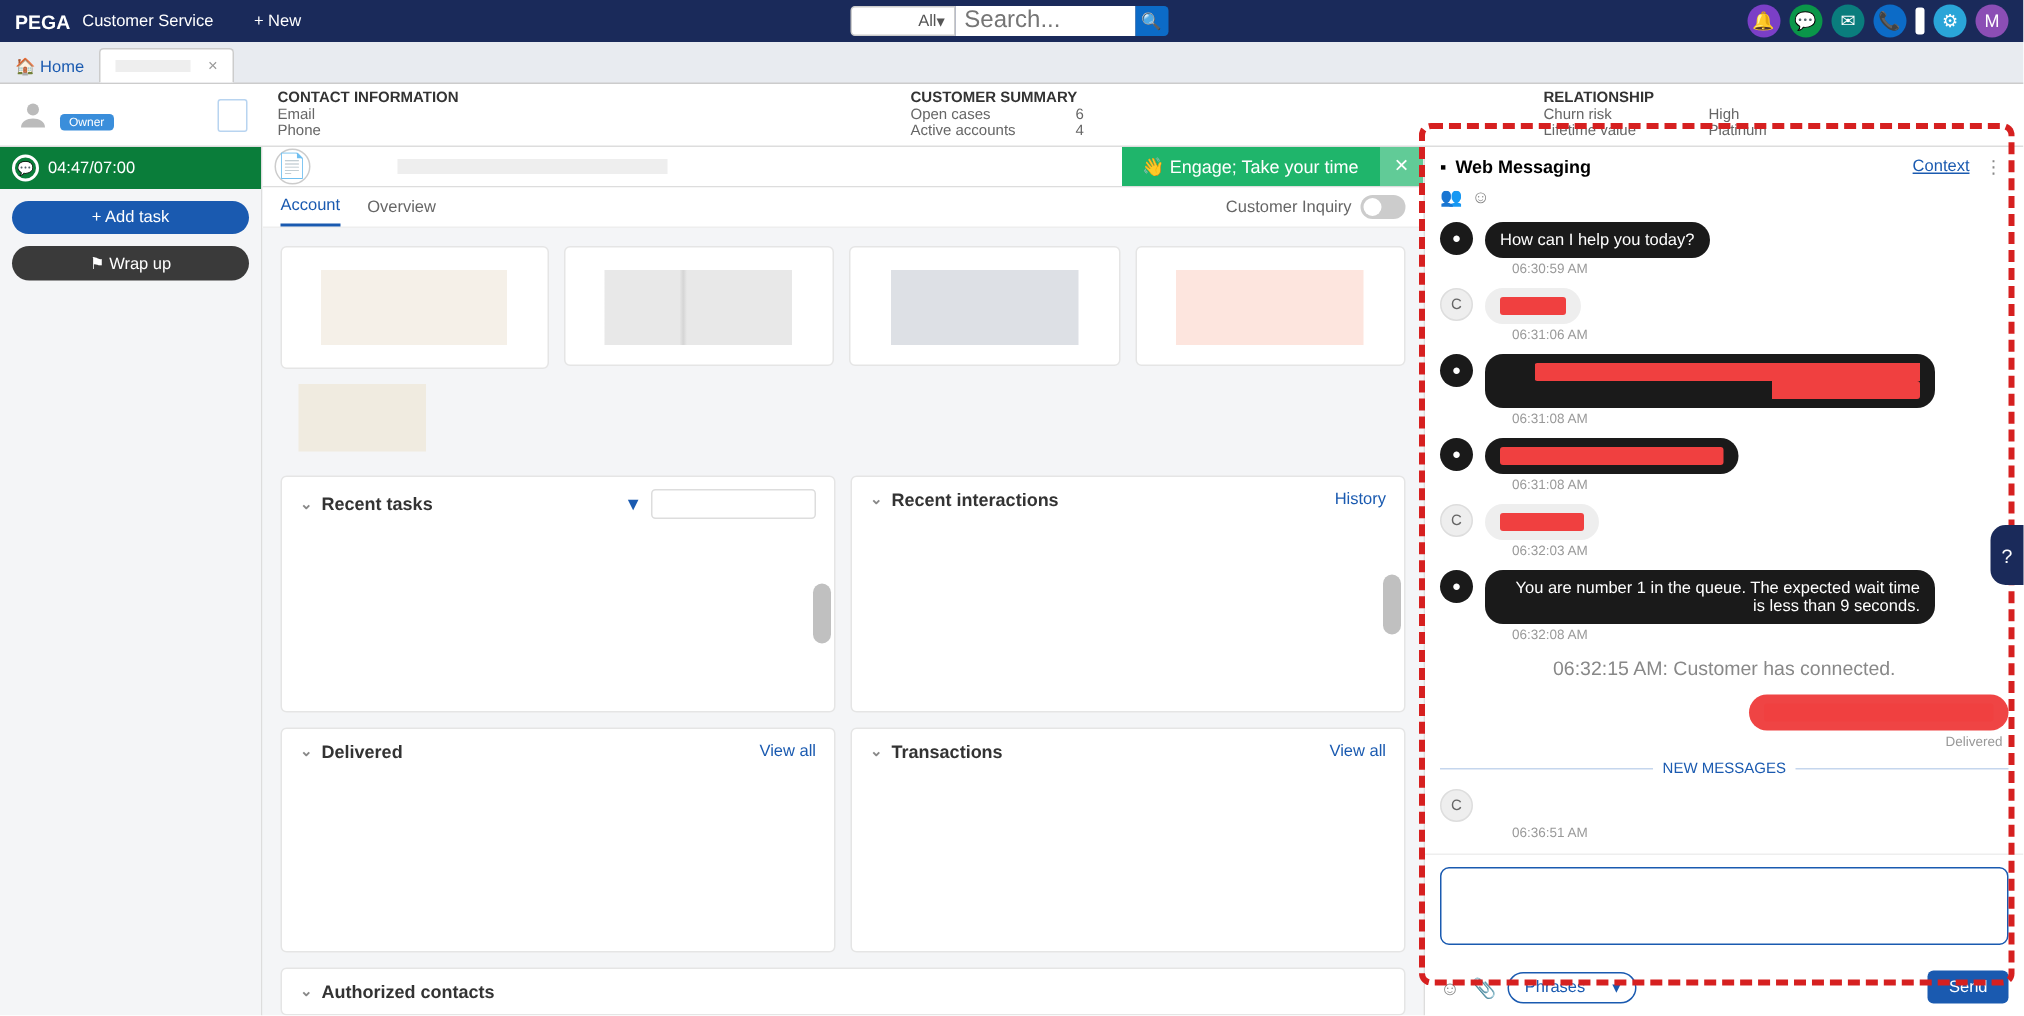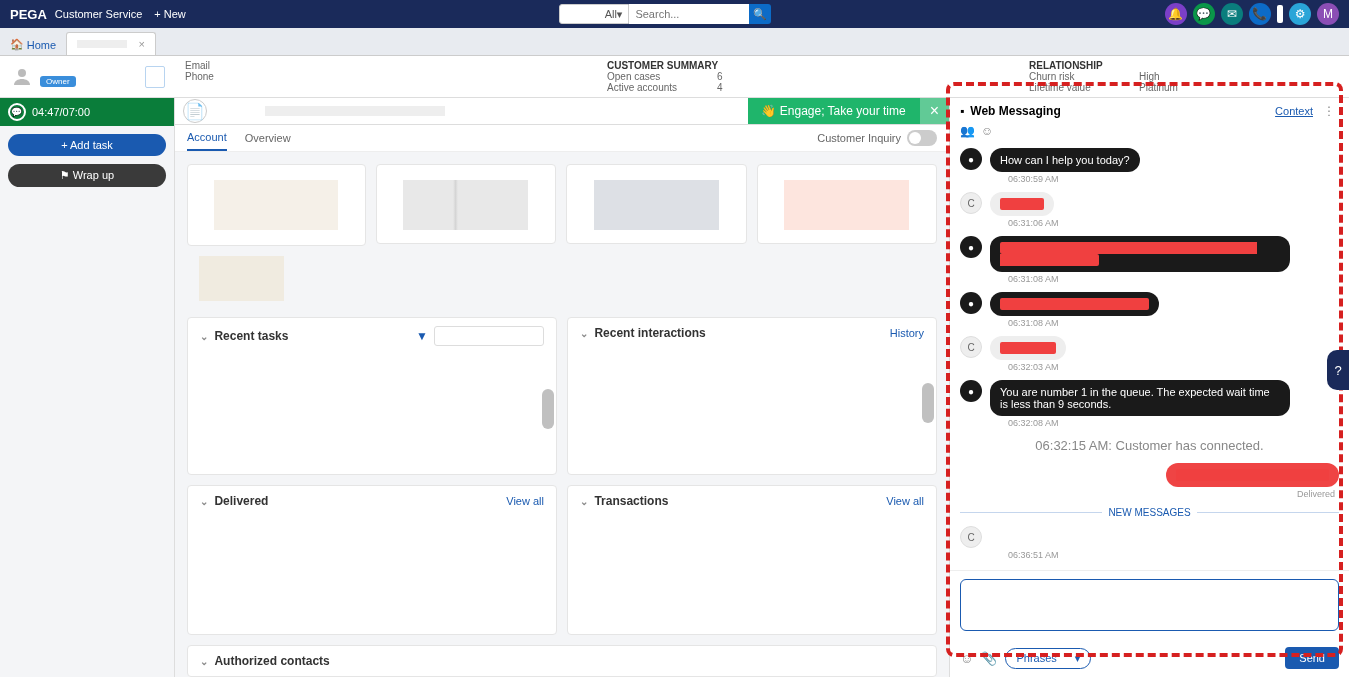--- a/index.html
+++ b/index.html
@@ -1,26 +1,26 @@
 <!DOCTYPE html>
 <html><head>
 <meta charset="utf-8">
 <style>
 * { box-sizing: border-box; margin: 0; padding: 0; font-family: Arial, sans-serif; }
 body { width: 1349px; height: 677px; background: #fff; overflow: hidden; position: relative; }
 
 
 .top-header { height: 28px; background: #1a2a5a; display: flex; align-items: center; color: #fff; font-size: 11px; padding: 0 10px; }
 .top-header .brand { font-weight: bold; font-size: 13px; margin-right: 8px; }
-.top-header .cs-label { margin-right: 12px; }
+.top-header .cs-label { margin-right: 27px; }
 .top-header .new-btn { cursor: pointer; }
 .top-header .spacer { flex: 1; }
 .search-wrap { display: flex; align-items: center; }
 .search-dd { background: #fff; color: #555; border: 1px solid #ccc; height: 20px; width: 70px; font-size: 11px; border-radius: 3px 0 0 3px; display: flex; align-items: center; padding: 0 6px; justify-content: flex-end; }
-.search-input { width: 120px; height: 20px; border: none; font-size: 11px; padding: 0 6px; }
+.search-input { width: 120px; height: 20px; border: none; font-size: 16px; padding: 0 6px; }
 .search-btn { width: 22px; height: 20px; background: #0c6bc7; color: #fff; display: flex; align-items: center; justify-content: center; border-radius: 0 3px 3px 0; cursor: pointer; }
 .hdr-icons { display: flex; gap: 6px; align-items: center; margin-left: 20px; }
 .hdr-icon { width: 22px; height: 22px; border-radius: 50%; display: flex; align-items: center; justify-content: center; font-size: 12px; cursor: pointer; }
 .ic-purple { background: #7b3fc7; } .ic-green { background: #0a9649; } .ic-teal { background: #0a7d7d; } .ic-blue { background: #0c6bc7; }
 .ic-white { background: #fff; width: 6px; height: 18px; border-radius: 2px; }
 .ic-cyan { background: #2aa5d8; } .ic-violet { background: #8b4eb5; }
 
 
 .tabs-bar { height: 28px; background: #e8ebf0; display: flex; align-items: flex-end; border-bottom: 1px solid #ccc; }
 .tab-home { padding: 4px 10px; font-size: 11px; color: #1a5ab0; cursor: pointer; display: flex; align-items: center; gap: 3px; }
@@ -89,21 +89,21 @@
 .chat-hdr .context { margin-left: auto; color: #1a5ab0; font-size: 11px; cursor: pointer; text-decoration: underline; }
 .chat-hdr .dots { color: #888; cursor: pointer; padding: 0 4px; }
 .chat-subicons { padding: 0 10px 4px; display: flex; gap: 6px; color: #888; font-size: 12px; }
 
 .chat-body { flex: 1; overflow-y: auto; padding: 6px 10px; font-size: 11px; }
 .msg-row { display: flex; gap: 8px; margin-bottom: 2px; align-items: flex-start; }
 .msg-avatar { width: 22px; height: 22px; border-radius: 50%; display: flex; align-items: center; justify-content: center; font-size: 10px; flex-shrink: 0; }
 .av-dark { background: #1a1a1a; color: #fff; }
 .av-light { background: #eee; color: #666; border: 1px solid #ddd; }
 .bubble { padding: 6px 10px; border-radius: 12px; max-width: 300px; }
-.bub-dark { background: #1a1a1a; color: #fff; }
+.bub-dark { background: #1a1a1a; color: #fff; text-align: right; }
 .bub-light { background: #eee; color: #333; }
 .bub-blue { background: #ef4444; color: #fff; margin-left: auto; }
 .msg-time { font-size: 9px; color: #999; margin-left: 48px; margin-bottom: 8px; }
 .msg-time.right { text-align: right; margin-left: 0; margin-right: 4px; }
 .redact-red { color: transparent; background: #f04040; border-radius: 2px; user-select: none; }
 .sys-line { text-align: center; color: #888; font-size: 13px; margin: 10px 0; }
 .new-msg-divider { display: flex; align-items: center; color: #1a5ab0; font-size: 10px; margin: 8px 0; gap: 6px; }
 .new-msg-divider::before, .new-msg-divider::after { content: ''; flex: 1; height: 1px; background: #c5d6ed; }
 
 .chat-input-wrap { padding: 8px 10px; border-top: 1px solid #eee; }
@@ -154,20 +154,21 @@
 
 <div class="info-bar">
   <div class="info-avatar">
     <svg class="avatar-ph" viewBox="0 0 24 24" fill="currentColor">
         <circle cx="12" cy="8" r="4"></circle>
         <path d="M4 20c0-4 4-6 8-6s8 2 8 6"></path>
       </svg>
     <div class="doc-icon"></div>
   </div>
   <div class="info-col">
+    <h4>CONTACT INFORMATION</h4>
     <div class="row">
         <span>Email</span>
       </div>
     <div class="row">
         <span>Phone</span>
       </div>
   </div>
   <div class="info-col">
     <h4>CUSTOMER SUMMARY</h4>
     <div class="row">

